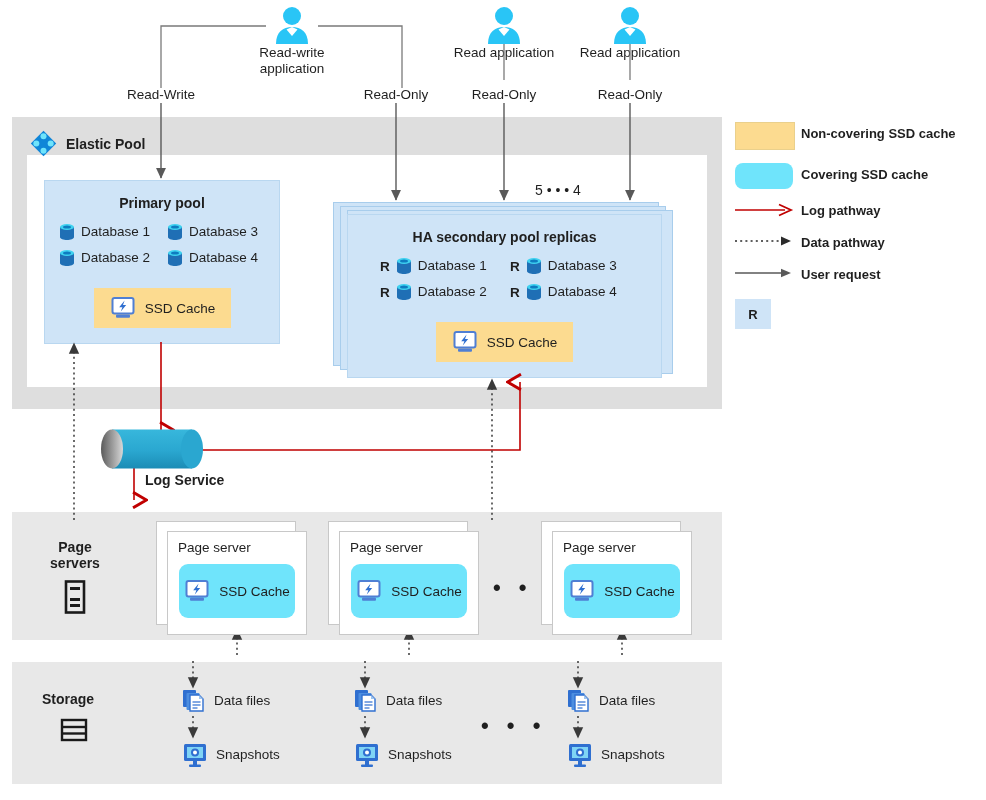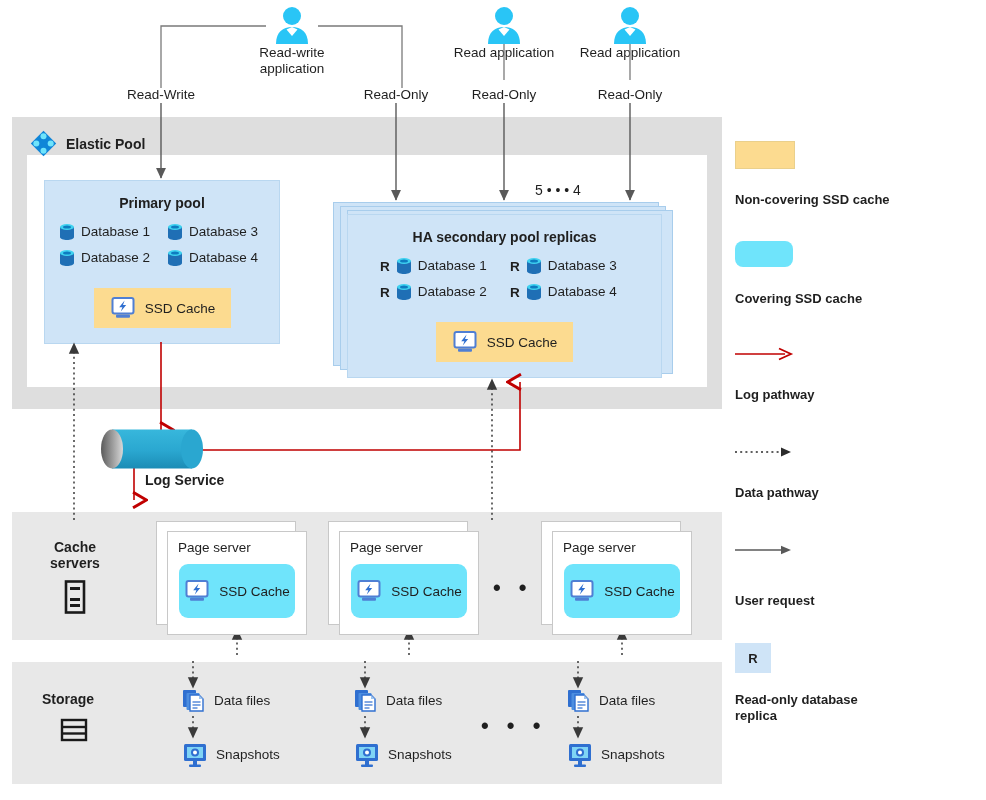--- a/index.html
+++ b/index.html
@@ -34,21 +34,21 @@
     font-size:13.5px;color:#1f1f1f;
   }
   .cache-amber{background:#fcdb90;}
   .cache-cyan{background:#6fe4fb;border-radius:9px;}
 
   
   .ps-back{background:#ffffff;border:1px solid #c8c8c8;}
   .ps-front{background:#ffffff;border:1px solid #c8c8c8;}
 
   
-  .legend-row{display:flex;align-items:flex-start;flex-direction:column;}
+  .legend-row{display:flex;align-items:flex-start;}
   .legend-key{width:66px;flex:0 0 66px;display:flex;align-items:center;justify-content:flex-start;}
   .legend-text{font-size:13px;font-weight:bold;color:#1f1f1f;line-height:16px;}
   .sw-amber{width:58px;height:26px;background:#fcdb90;border:1px solid #ead08c;}
   .sw-cyan{width:58px;height:26px;background:#6fe4fb;border-radius:8px;}
   .sw-r{width:36px;height:30px;background:#cfe4f7;display:flex;align-items:center;
         justify-content:center;font-weight:bold;font-size:13px;color:#1f1f1f;}
 
   .rbadge{font-weight:bold;font-size:13.5px;color:#1f1f1f;}
   .dots-big{font-size:22px;letter-spacing:6px;color:#1f1f1f;font-weight:bold;}
 
@@ -293,21 +293,21 @@
         </linearGradient>
       </defs>
       <rect x="12" y="1.5" width="80" height="39" fill="url(#cylBody)"></rect>
       <ellipse cx="92" cy="21" rx="11" ry="19.5" fill="#2aa7d0"></ellipse>
       <ellipse cx="12" cy="21" rx="11" ry="19.5" fill="url(#cylCap)"></ellipse>
     </svg>
   </div>
   <div class="abs lbl bold" style="left:145px;top:472px;font-size:14px;text-align:right;">Log Service</div>
 
   <div class="abs" style="left:30px;top:539px;width:90px;text-align:center;">
-    <div class="lbl bold" style="font-size:14px;">Cache</div>
+    <div class="lbl bold" style="font-size:14px;">Page</div>
     <div class="lbl bold" style="font-size:14px;">servers</div>
   </div>
   <div class="abs" style="left:63px;top:580px;">
     <svg width="24" height="34" viewBox="0 0 24 34">
       <rect x="3" y="1.5" width="18" height="31" fill="none" stroke="#1a1a1a" stroke-width="2.6"></rect>
       <rect x="7" y="7" width="10" height="3" fill="#1a1a1a"></rect>
       <rect x="7" y="18" width="10" height="3" fill="#1a1a1a"></rect>
       <rect x="7" y="24" width="10" height="3" fill="#1a1a1a"></rect>
     </svg>
   </div>
@@ -471,35 +471,31 @@
     <div class="legend-row" style="margin-bottom:16px;">
       <div class="legend-key">
         <svg width="58" height="12" viewBox="0 0 58 12">
           <line x1="0" y1="6" x2="46" y2="6" stroke="#2b2b2b" stroke-width="1.6" stroke-dasharray="2,3.2"></line>
           <path d="M46,1.6 L56,6 L46,10.4 z" fill="#2b2b2b"></path>
         </svg>
       </div>
       <div class="legend-text">Data pathway</div>
     </div>
 
-    <div class="legend-row" style="margin-bottom:16px;gap:10px;">
+    <div class="legend-row" style="margin-bottom:16px;">
       <div class="legend-key">
         <svg width="58" height="12" viewBox="0 0 58 12">
           <line x1="0" y1="6" x2="47" y2="6" stroke="#595959" stroke-width="1.5"></line>
           <path d="M46,1.8 L56,6 L46,10.2 z" fill="#595959"></path>
         </svg>
       </div>
       <div class="legend-text">User request</div>
     </div>
 
     <div class="legend-row">
       <div class="legend-key">
         <div class="sw-r">R</div>
       </div>
-      <div class="legend-text" style="padding-top:1px;">
-        <div>Read-only database</div>
-        <div>replica</div>
-      </div>
     </div>
 
   </div>
 
 </div>
 
 </body></html>

